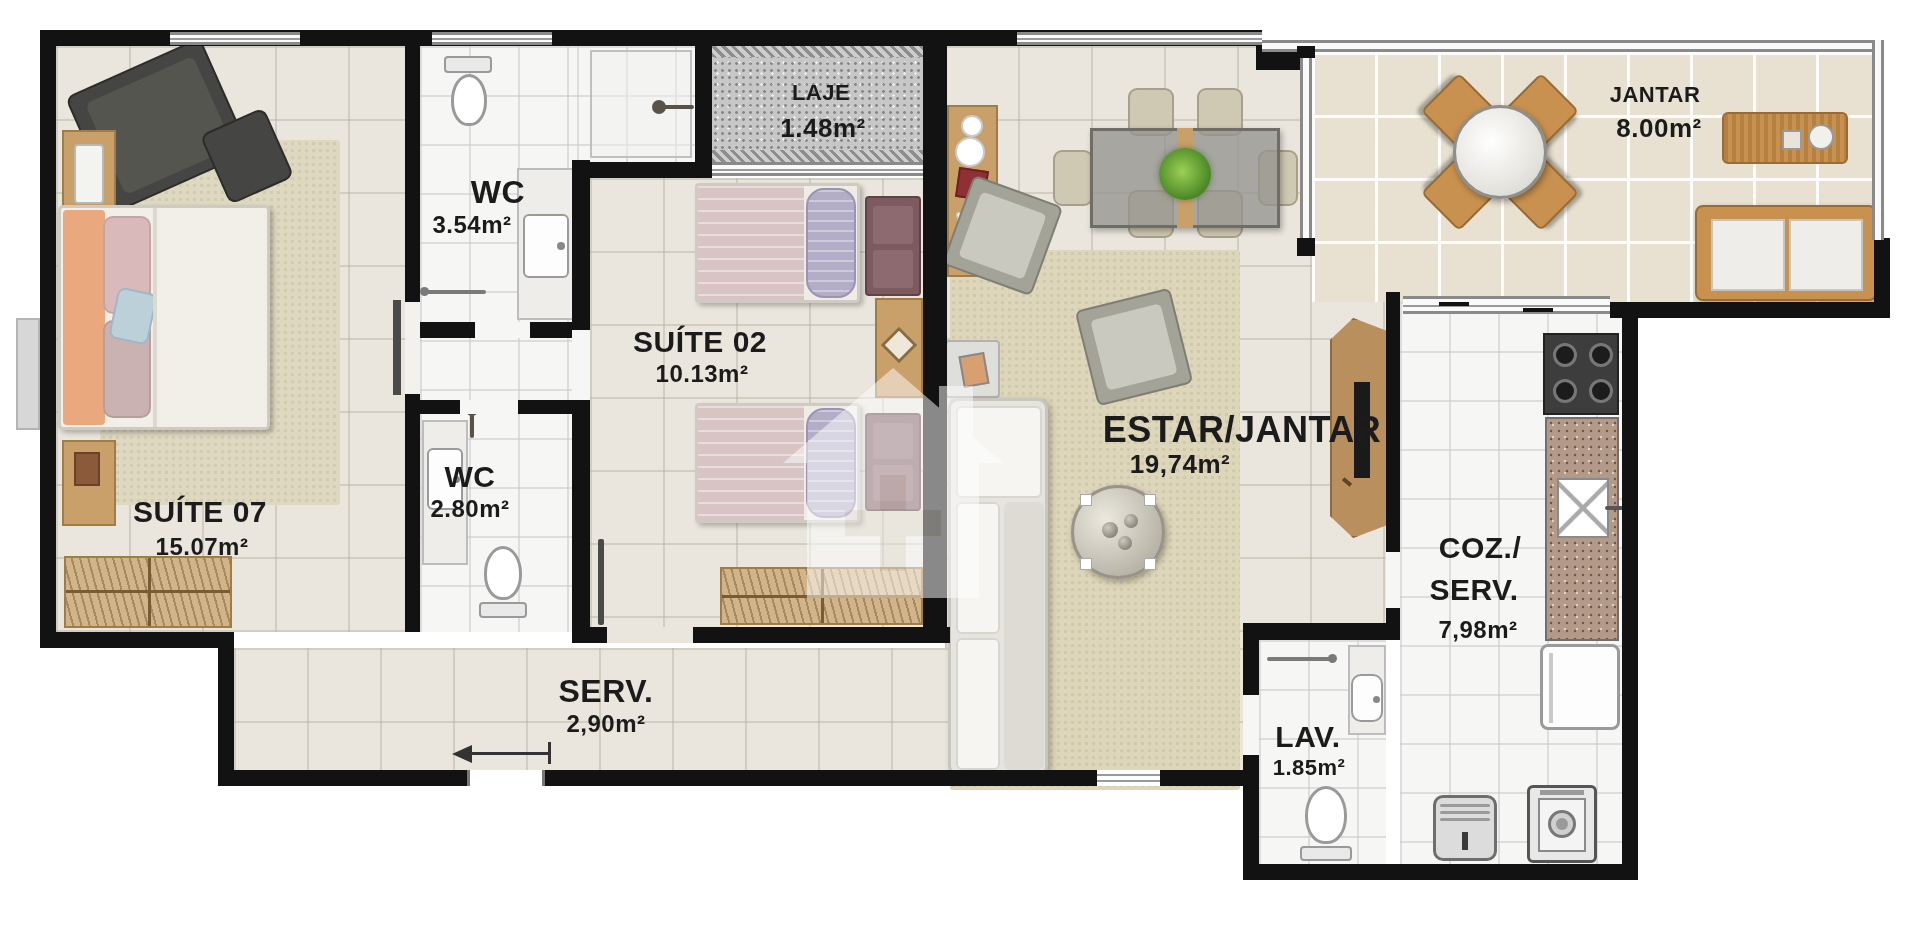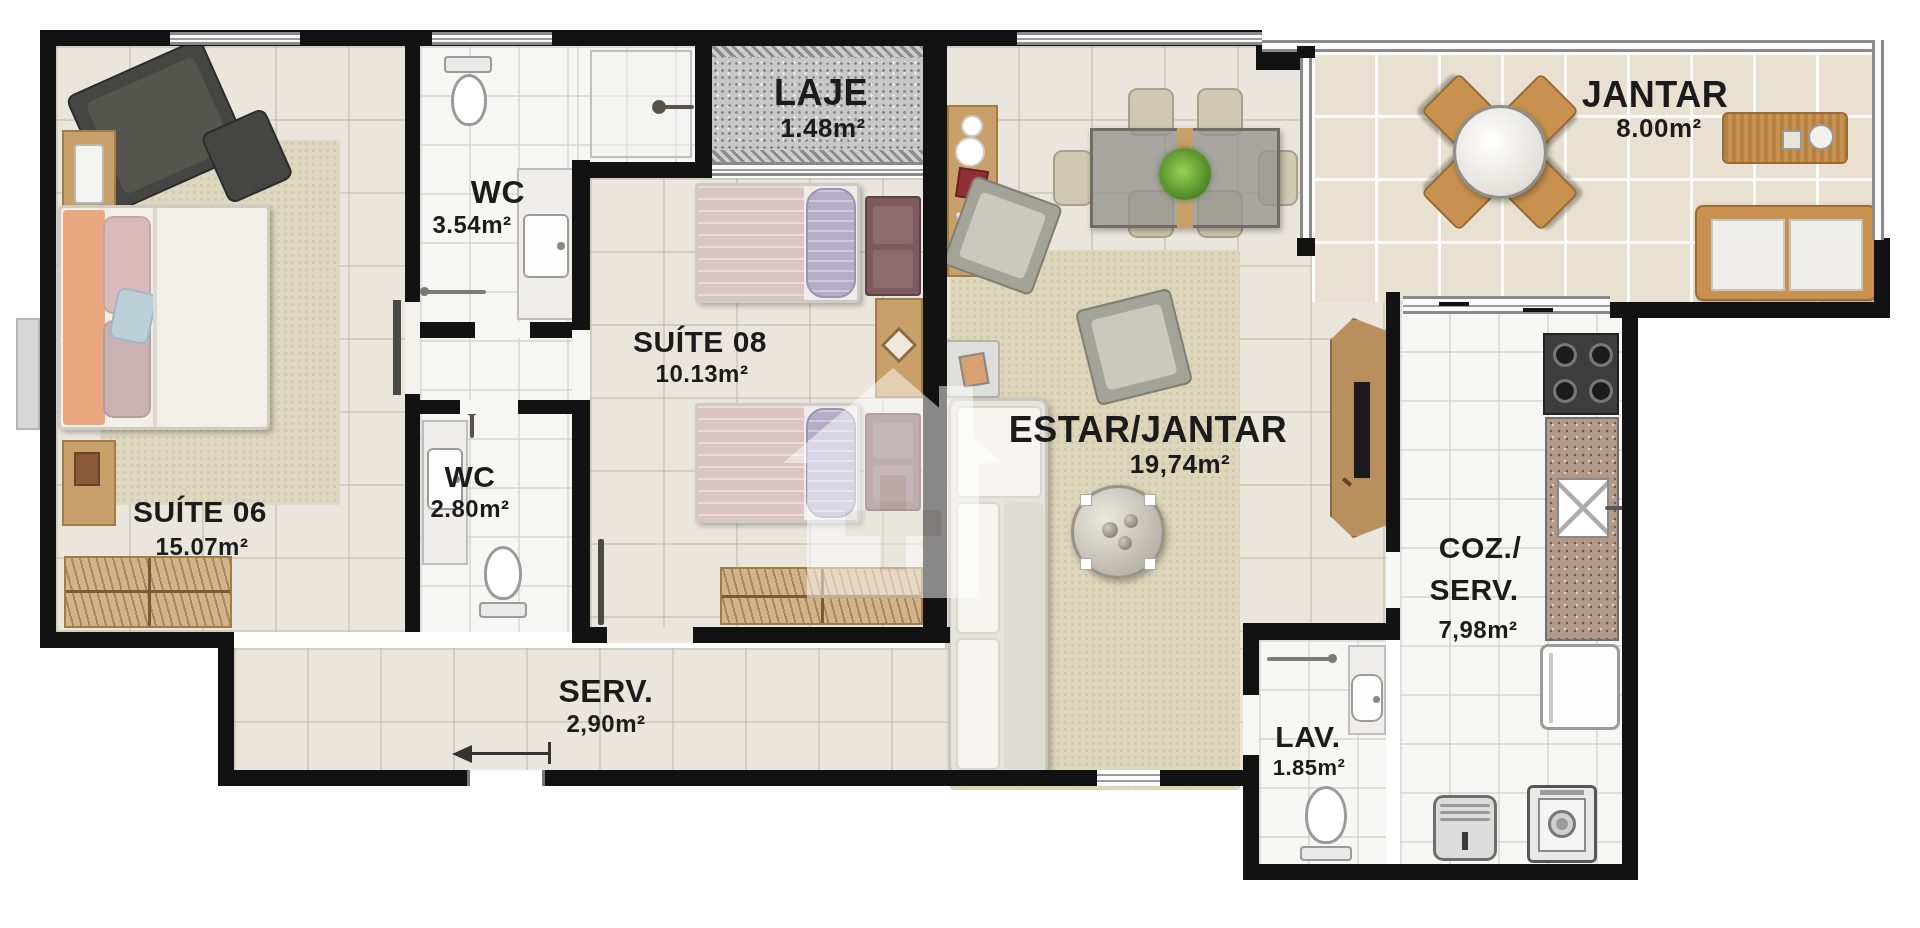--- a/index.html
+++ b/index.html
@@ -30,21 +30,21 @@
   .gap{background:#f2f1ed;}
   .wood{background:#c9a06a;border:2px solid #a07c46;}
   .wicker{background:#c8914f;border:2px solid #9a6c34;border-radius:6px;}
   .granite{background-color:#b29988;background-image:
      radial-gradient(rgba(55,35,25,.55) 1.4px,transparent 1.6px),
      radial-gradient(rgba(255,255,255,.55) 1.1px,transparent 1.3px);
      background-size:8px 8px,12px 12px;border:2px solid #6f6f6f;}
   .marble{background:#efedea;border:2px solid #bdbdbd;}
   .white-fix{background:#fdfdfd;border:2px solid #9a9a9a;border-radius:6px;}
   .lbl{transform:translate(-50%,-50%);font-weight:bold;color:#1b1b1b;white-space:nowrap;letter-spacing:.5px;line-height:1;}
-  .s36{font-size:36px;} .s34{font-size:36px;} .s32{font-size:32px;} .s30{font-size:30px;} .s26{font-size:26px;} .s24{font-size:24px;} .s22{font-size:22px;}
+  .s36{font-size:36px;} .s34{font-size:22px;} .s32{font-size:32px;} .s30{font-size:30px;} .s26{font-size:26px;} .s24{font-size:24px;} .s22{font-size:22px;}
   .chair{background:#cfc8b2;border:2px solid #a8a08a;border-radius:9px;}
   .armchair{background:#a3a398;border:2px solid #7e7e74;border-radius:7px;}
   .armchair .seat{left:12%;top:12%;width:76%;height:76%;background:#c9c9bf;border-radius:5px;}
   .dark-chair{background:#454543;border:2px solid #2c2c2a;border-radius:9px;}
   .toilet-bowl{background:#ffffff;border:3px solid #9a9a9a;border-radius:50% 50% 46% 46%;}
   .toilet-tank{background:#e9e9e9;border:2px solid #9a9a9a;border-radius:4px;}
   .bar{background:#7a7a7a;border-radius:2px;}
 </style>
 </head>
 <body>
@@ -311,36 +311,36 @@
     <div class="wall" style="left:120px;top:9px;width:30px;height:4px;"></div>
   </div>
 
   <svg style="left:783px;top:368px;width:220px;height:255px;opacity:.5;" viewBox="0 0 220 255">
     <polygon points="110,0 220,95 196,95 196,230 24,230 24,95 0,95" fill="#ffffff"></polygon>
     <rect x="156" y="18" width="34" height="52" fill="#ffffff"></rect>
     <rect x="62" y="142" width="96" height="26" fill="#e9e6df"></rect>
     <rect x="97" y="107" width="26" height="96" fill="#e9e6df"></rect>
   </svg>
 
-  <div class="lbl s30" style="left:200px;top:512px;">SUÍTE 06</div>
+  <div class="lbl s30" style="left:200px;top:512px;">SUÍTE 07</div>
   <div class="lbl s24" style="left:202px;top:547px;">15.07m²</div>
 
   <div class="lbl s32" style="left:498px;top:192px;">WC</div>
   <div class="lbl s25 s24" style="left:472px;top:225px;">3.54m²</div>
 
   <div class="lbl s30" style="left:470px;top:477px;">WC</div>
   <div class="lbl s24" style="left:470px;top:509px;">2.80m²</div>
 
-  <div class="lbl s30" style="left:700px;top:342px;">SUÍTE 08</div>
+  <div class="lbl s30" style="left:700px;top:342px;">SUÍTE 02</div>
   <div class="lbl s24" style="left:702px;top:374px;">10.13m²</div>
 
   <div class="lbl s34" style="left:821px;top:93px;">LAJE</div>
   <div class="lbl s26" style="left:823px;top:128px;">1.48m²</div>
 
-  <div class="lbl s36" style="left:1148px;top:430px;">ESTAR/JANTAR</div>
+  <div class="lbl s36" style="left:1242px;top:430px;">ESTAR/JANTAR</div>
   <div class="lbl s26" style="left:1180px;top:464px;">19,74m²</div>
 
   <div class="lbl s34" style="left:1655px;top:95px;">JANTAR</div>
   <div class="lbl s26" style="left:1659px;top:128px;">8.00m²</div>
 
   <div class="lbl s30" style="left:1480px;top:548px;">COZ./</div>
   <div class="lbl s30" style="left:1474px;top:590px;text-align:right;">SERV.</div>
   <div class="lbl s24" style="left:1478px;top:630px;">7,98m²</div>
 
   <div class="lbl s30" style="left:1308px;top:737px;">LAV.</div>

